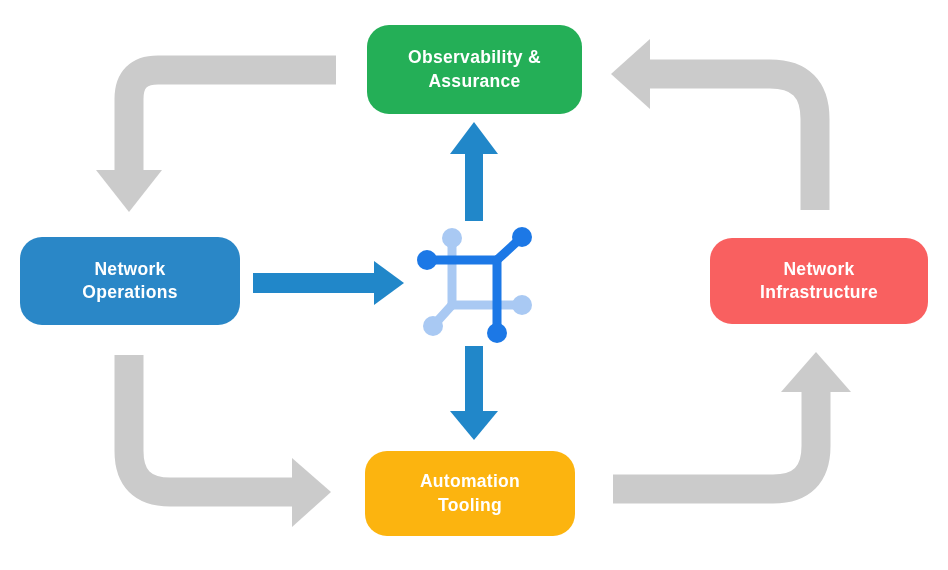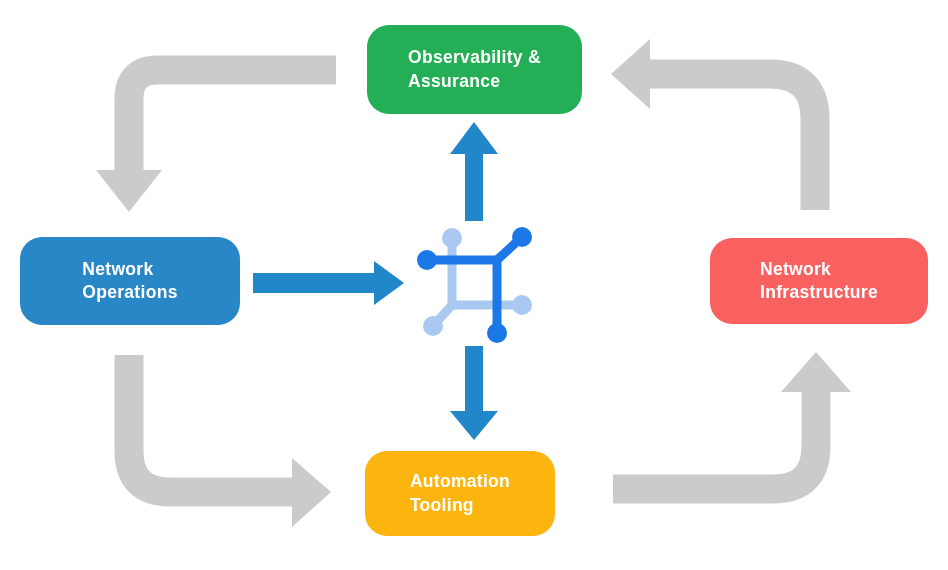--- a/index.html
+++ b/index.html
@@ -7,26 +7,26 @@
     position:relative; width:948px; height:570px; overflow:hidden;
     font-family:"Liberation Sans", sans-serif;
   }
   .layer { position:absolute; left:0; top:0; width:948px; height:570px; }
   .node {
     position:absolute; border-radius:22px;
     display:flex; align-items:center; justify-content:center;
   }
   .node-label {
     color:#ffffff; font-size:17.5px; font-weight:700; letter-spacing:0.3px;
-    text-align:left; white-space:pre-line; line-height:1.32;
+    text-align:center; white-space:pre-line; line-height:1.32;
   }
   .node-observability   { left:367px; top:25px;  width:215px; height:89px; }
   .node-operations      { left:20px;  top:237px; width:220px; height:88px; }
   .node-infrastructure  { left:710px; top:238px; width:218px; height:86px; }
-  .node-tooling         { left:365px; top:451px; width:190px; height:85px; }
+  .node-tooling         { left:365px; top:451px; width:210px; height:85px; }
   .cycle-path { fill:none; stroke-width:29px; }
   .core-shaft-h { fill:none; stroke-width:20px; }
   .core-shaft-v { fill:none; stroke-width:18px; }
   .icon-line { fill:none; stroke-width:9px; stroke-linecap:round; }
 </style>
 </head>
 <body>
 
 <div class="canvas">
 

